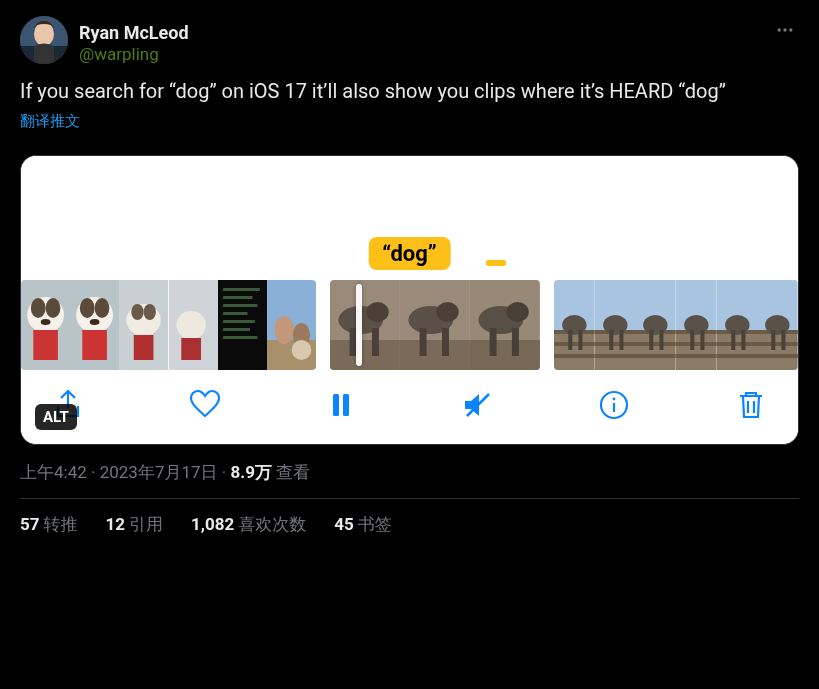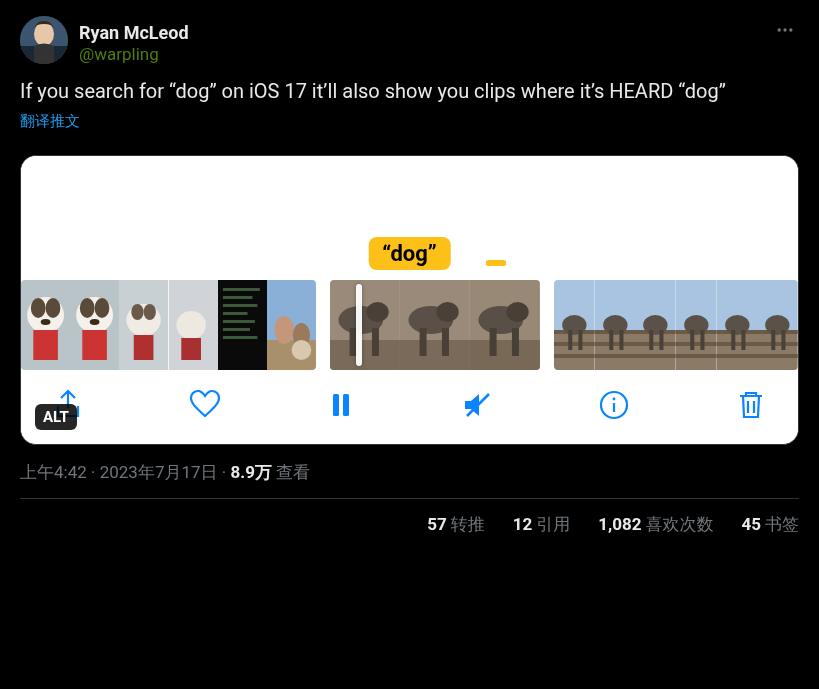--- a/index.html
+++ b/index.html
@@ -165,21 +165,20 @@
   .tweet-meta .views-count {
     color: #e7e9ea;
     font-weight: 700;
   }
   .stats {
     display: flex;
     gap: 28px;
     padding: 14px 0;
     font-size: 17px;
     color: #71767b;
-    justify-content: flex-end;
   }
   .stat-count {
     color: #e7e9ea;
     font-weight: 700;
     margin-right: 4px;
   }
 </style>
 </head>
 <body>
 

